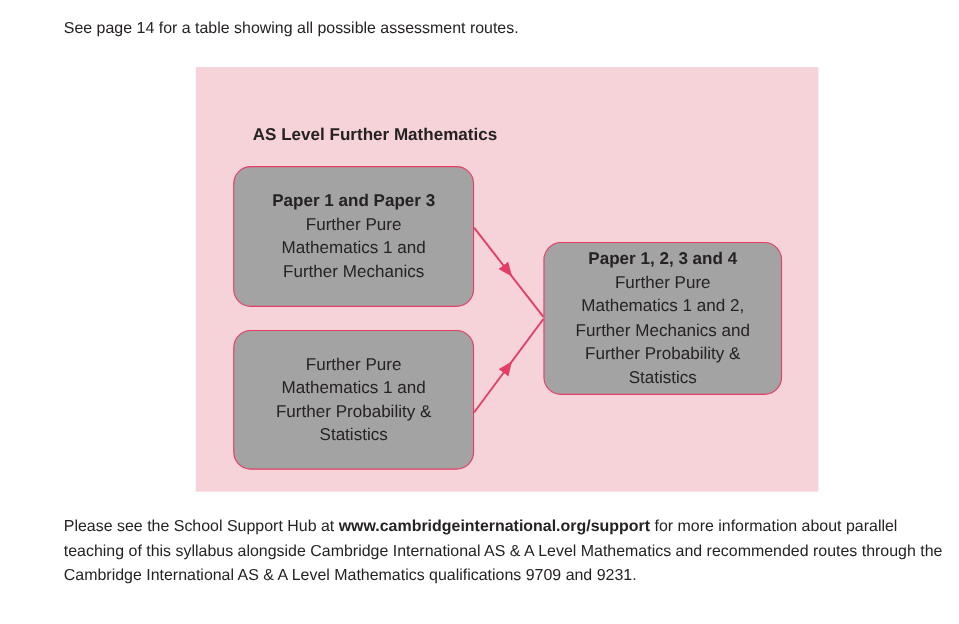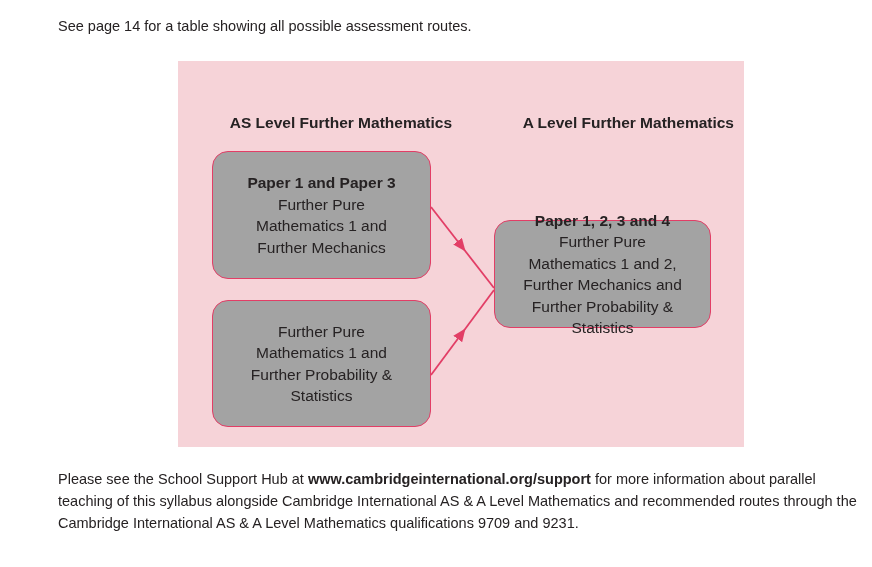--- a/index.html
+++ b/index.html
@@ -34,38 +34,37 @@
   .col-header.al{left:296px;}
   .arrows{position:absolute;left:0;top:0;width:566px;height:386px;pointer-events:none;}
   .route-box{
     position:absolute;background:#a3a3a3;
     border:1.5px solid var(--accent);border-radius:16px;
     display:flex;flex-direction:column;justify-content:center;
     text-align:center;padding:4px 8px;
   }
   .box-as1{left:34px;top:90px;width:219px;height:128px;}
   .box-as2{left:34px;top:239px;width:219px;height:127px;}
-  .box-al{left:316px;top:159px;width:217px;height:108px;}
+  .box-al{left:316px;top:159px;width:217px;height:139px;}
   .box-title{font-size:15.5px;font-weight:bold;line-height:21.5px;color:var(--ink);}
   .box-body{font-size:15.5px;line-height:21.5px;color:var(--ink);white-space:pre-line;}
   .footer-note{
     position:absolute;left:58px;top:468px;width:802px;margin:0;
     font-size:14.5px;line-height:22px;color:var(--ink);
   }
   .footer-note strong{font-weight:bold;}
 </style>
 </head>
 <body>
 
 <p class="top-note">See page 14 for a table showing all possible assessment routes.</p>
 
 <section class="panel">
 
   <div class="col-header as">AS Level Further Mathematics</div>
-  <div class="col-header al">A Level Further Mathematics</div>
 
   <svg class="arrows" viewBox="0 0 566 386" xmlns="http://www.w3.org/2000/svg">
     <defs>
       <marker id="ah" markerUnits="userSpaceOnUse" markerWidth="16" markerHeight="14" refX="8" refY="5.5" orient="auto">
         <path d="M0,0 L13,5.5 L0,11 z" style="fill:var(--accent);"></path>
       </marker>
     </defs>
     <path d="M253,146 L284.5,186.5 L316,227" style="stroke:var(--accent);stroke-width:1.8;fill:none;" marker-mid="url(#ah)"></path>
     <path d="M253,314 L284.5,271.5 L316,229" style="stroke:var(--accent);stroke-width:1.8;fill:none;" marker-mid="url(#ah)"></path>
   </svg>

